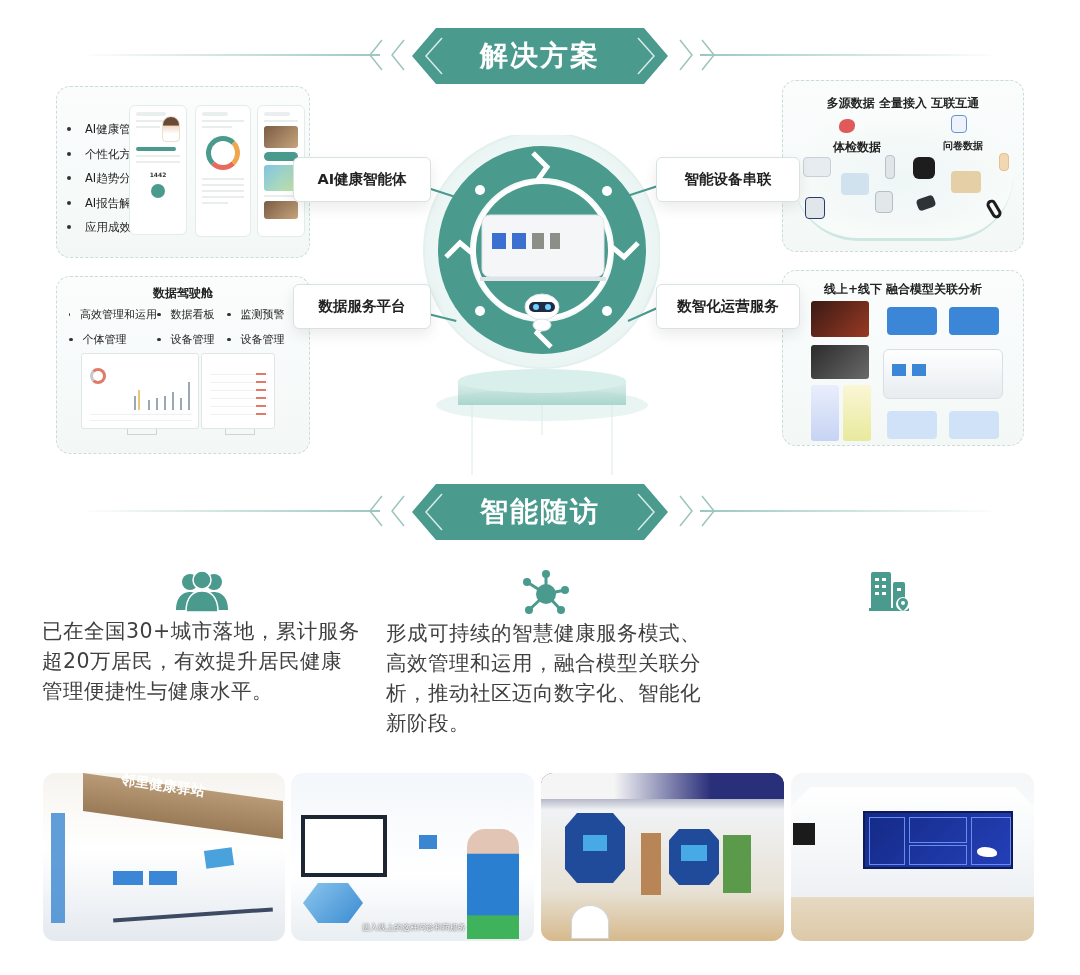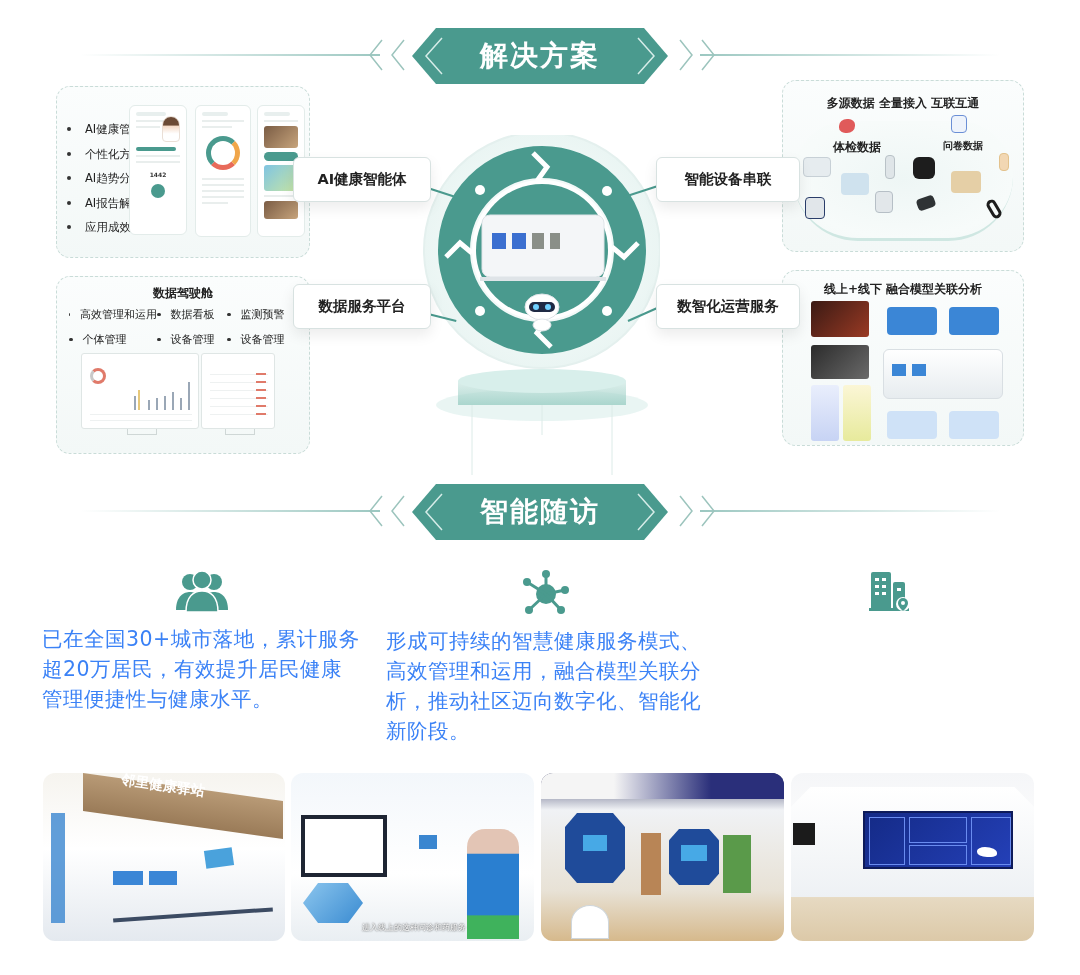--- a/index.html
+++ b/index.html
@@ -53,21 +53,21 @@
   .device { position: absolute; border-radius: 4px; }
 
   
   .node-label { position: absolute; height: 45px; background: #ffffff; border: 1.5px solid #d8e2e1; border-radius: 6px; box-shadow: 0 6px 14px rgba(0,0,0,0.08); font-size: 14.5px; font-weight: bold; color: #222; text-align: center; line-height: 42px; white-space: nowrap; }
   .connector { position: absolute; height: 2px; background: #4a9a8e; transform-origin: left center; }
   .connector-dot { position: absolute; width: 9px; height: 9px; border-radius: 50%; background: #4a9a8e; }
 
   
   .effect { position: absolute; top: 570px; width: 320px; }
   .effect-icon { display: block; margin: 0 auto; }
-  .effect-text { margin-top: 10px; font-size: 20.5px; line-height: 30px; color: #3b82f6; letter-spacing: 0.5px; }
+  .effect-text { margin-top: 2px; font-size: 20.5px; line-height: 30px; color: #404040; letter-spacing: 0.5px; }
 
   
   .photo { position: absolute; top: 773px; height: 168px; border-radius: 12px; overflow: hidden; }
 </style>
 </head>
 <body>
 
 <div class="banner-row" style="top:20px;">
   <div class="banner-line left"></div>
   <div class="banner-line right"></div>

